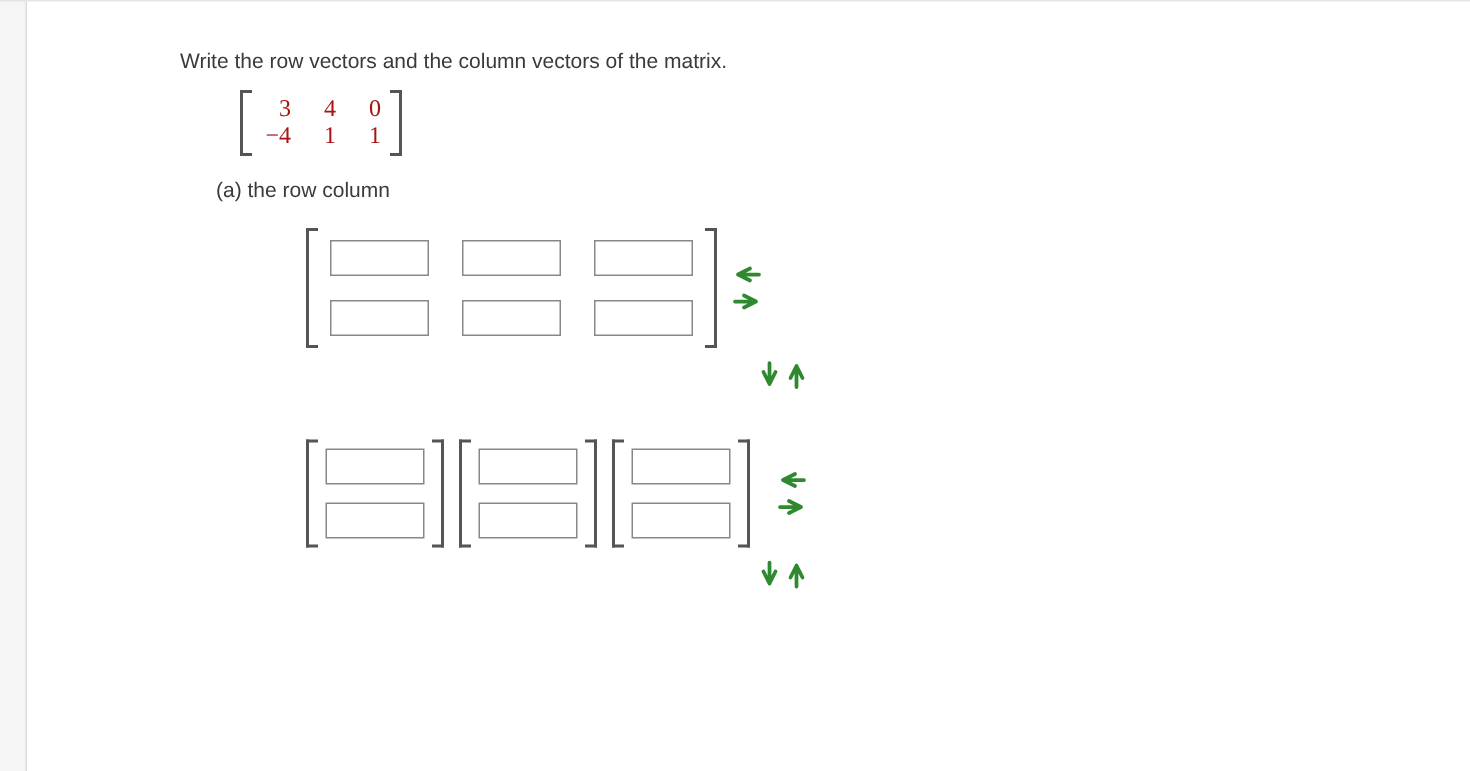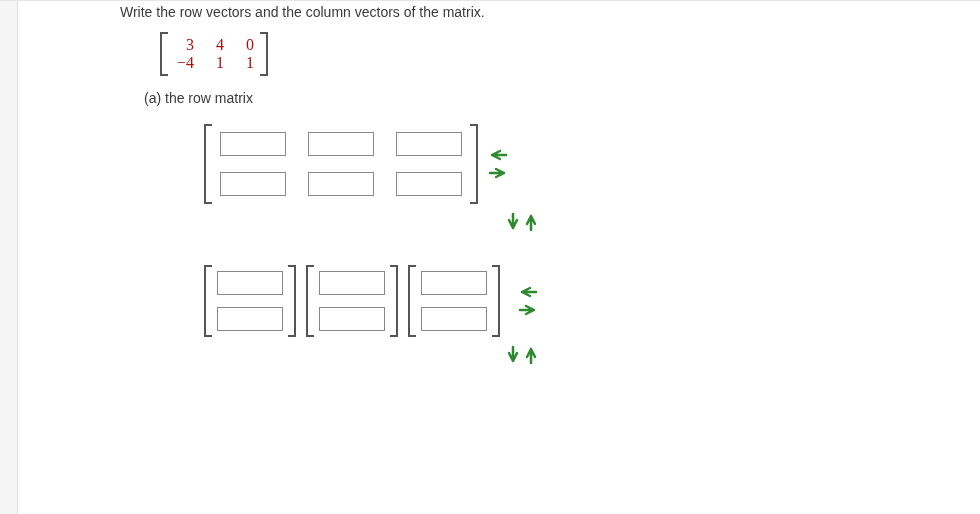--- a/index.html
+++ b/index.html
@@ -21,21 +21,21 @@
 }
 .top-line {
   position: absolute;
   top: 0; left: 0; right: 0;
   height: 1px;
   background: #e5e5e5;
 }
 .content {
   position: absolute;
   left: 120px;
-  top: 4px;
+  top: 32px;
   width: 720px;
   color: #444;
 }
 .prompt {
   font-size: 14px;
   color: #3a3a3a;
   margin-bottom: 12px;
 }
 .matrix-static {
   display: inline-flex;
@@ -145,21 +145,21 @@
       <div class="mrow">
         <span>−4</span>
         <span>1</span>
         <span>1</span>
       </div>
     </div>
     <div class="brk-r"></div>
   </div>
 
   <div class="indent">
-    <div class="part-label">(a) the row matrix</div>
+    <div class="part-label">(a) the row column</div>
 
     <div class="answer-block">
       <div class="row-vectors">
         <div class="big-brk-l"></div>
         <div class="input-grid">
           <div class="input-row">
             <input class="input-box" value="" style="">
             <input class="input-box" value="" style="">
             <input class="input-box" value="" style="">
           </div>

